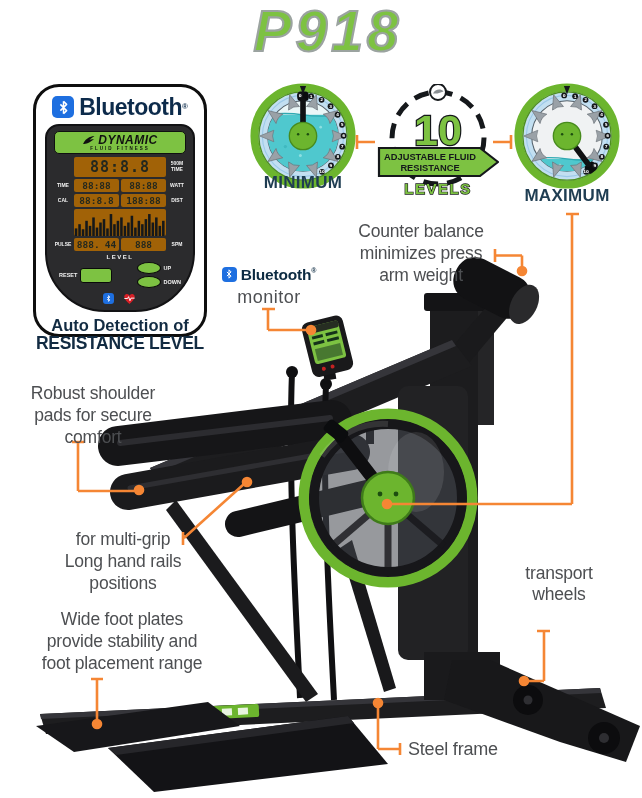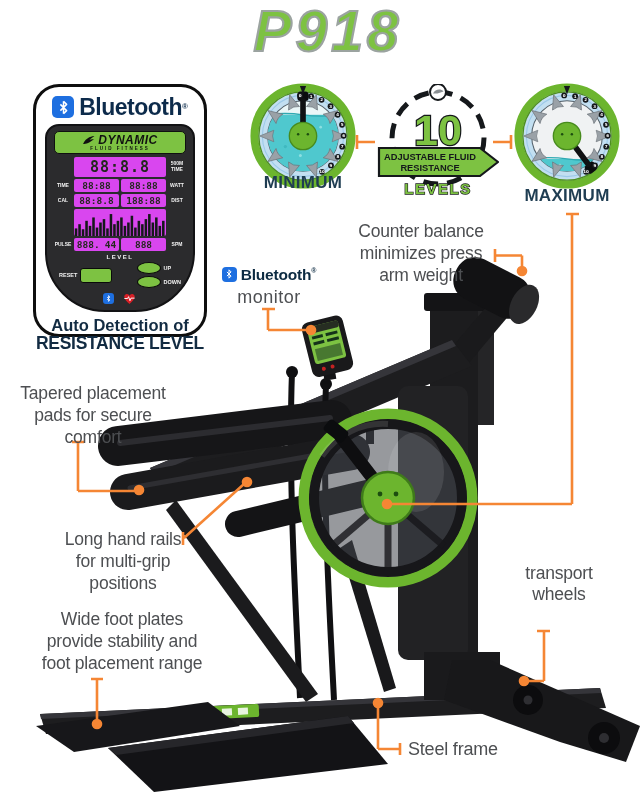--- a/index.html
+++ b/index.html
@@ -20,21 +20,21 @@
   .console-face{margin:3px 9px 4px;background:#2B2B2D;border:2px solid #121214;
     border-radius:14px 14px 60px 60px;padding:5px 7px 3px;}
   .brand-bar{background:#7DC242;border:1px solid #101010;border-radius:5px;padding:2px 2px 1px;text-align:center;}
   .brand-name{font-size:12px;font-weight:bold;font-style:italic;color:#101010;letter-spacing:.5px;
               display:flex;align-items:center;justify-content:center;gap:3px;line-height:12px;}
   .brand-sub{font-size:4.5px;font-weight:bold;letter-spacing:2px;color:#101010;line-height:6px;}
   .lcd{margin-top:3px;display:flex;flex-direction:column;gap:2px;}
   .lcd-row{display:flex;align-items:stretch;gap:2px;}
   .lcd-lab{width:18px;flex:none;color:#F2F2F2;font-size:5px;font-weight:bold;line-height:1.15;
            display:flex;flex-direction:column;align-items:center;justify-content:center;text-align:center;}
-  .cell{flex:1;background:#d946ef;border-radius:2px;display:flex;align-items:center;justify-content:center;
+  .cell{flex:1;background:#a16207;border-radius:2px;display:flex;align-items:center;justify-content:center;
         font-family:"DejaVu Sans Mono",monospace;font-weight:bold;color:#23281e;font-size:9.5px;padding:1px 0;}
   .cell.big{font-size:15px;letter-spacing:1px;}
   .cell.graph{padding:0;height:27px;}
   .level-lab{text-align:center;color:#F2F2F2;font-size:6px;font-weight:bold;letter-spacing:1.5px;margin:3px 0 2px;}
   .btn-row{display:flex;align-items:center;justify-content:space-between;padding:0 5px;}
   .reset-g{display:flex;align-items:center;gap:3px;}
   .klab{color:#F2F2F2;font-size:5.5px;font-weight:bold;}
   .key{background:#7DC242;border:1.5px solid #0a0a0a;border-radius:3px;width:30px;height:13px;}
   .updown{display:flex;flex-direction:column;gap:2px;}
   .ud{display:flex;align-items:center;gap:3px;}
@@ -565,28 +565,28 @@
         <svg width="10" height="10" viewBox="0 0 24 24">
             <path d="M12 2 L12 22 M12 2 L17 7 L7 17 M12 22 L17 17 L7 7" stroke="#fff" stroke-width="2.4" fill="none"></path>
           </svg>
       </span>
       <span><span class="btc-word">Bluetooth</span><span class="btc-reg">®</span></span>
     </div>
     <div class="btc-monitor">monitor</div>
   </div>
 
   <div class="callout" style="left:3px;top:382px;width:180px;">
-    <div>Tapered placement</div>
+    <div>Robust shoulder</div>
     <div>pads for secure</div>
     <div>comfort</div>
   </div>
 
   <div class="callout" style="left:35px;top:528px;width:176px;">
+    <div>for multi-grip</div>
     <div>Long hand rails</div>
-    <div>for multi-grip</div>
     <div>positions</div>
   </div>
 
   <div class="callout" style="left:32px;top:608px;width:180px;">
     <div>Wide foot plates</div>
     <div>provide stability and</div>
     <div>foot placement range</div>
   </div>
 
   <div class="callout" style="left:496px;top:563px;width:126px;line-height:1.22;">

